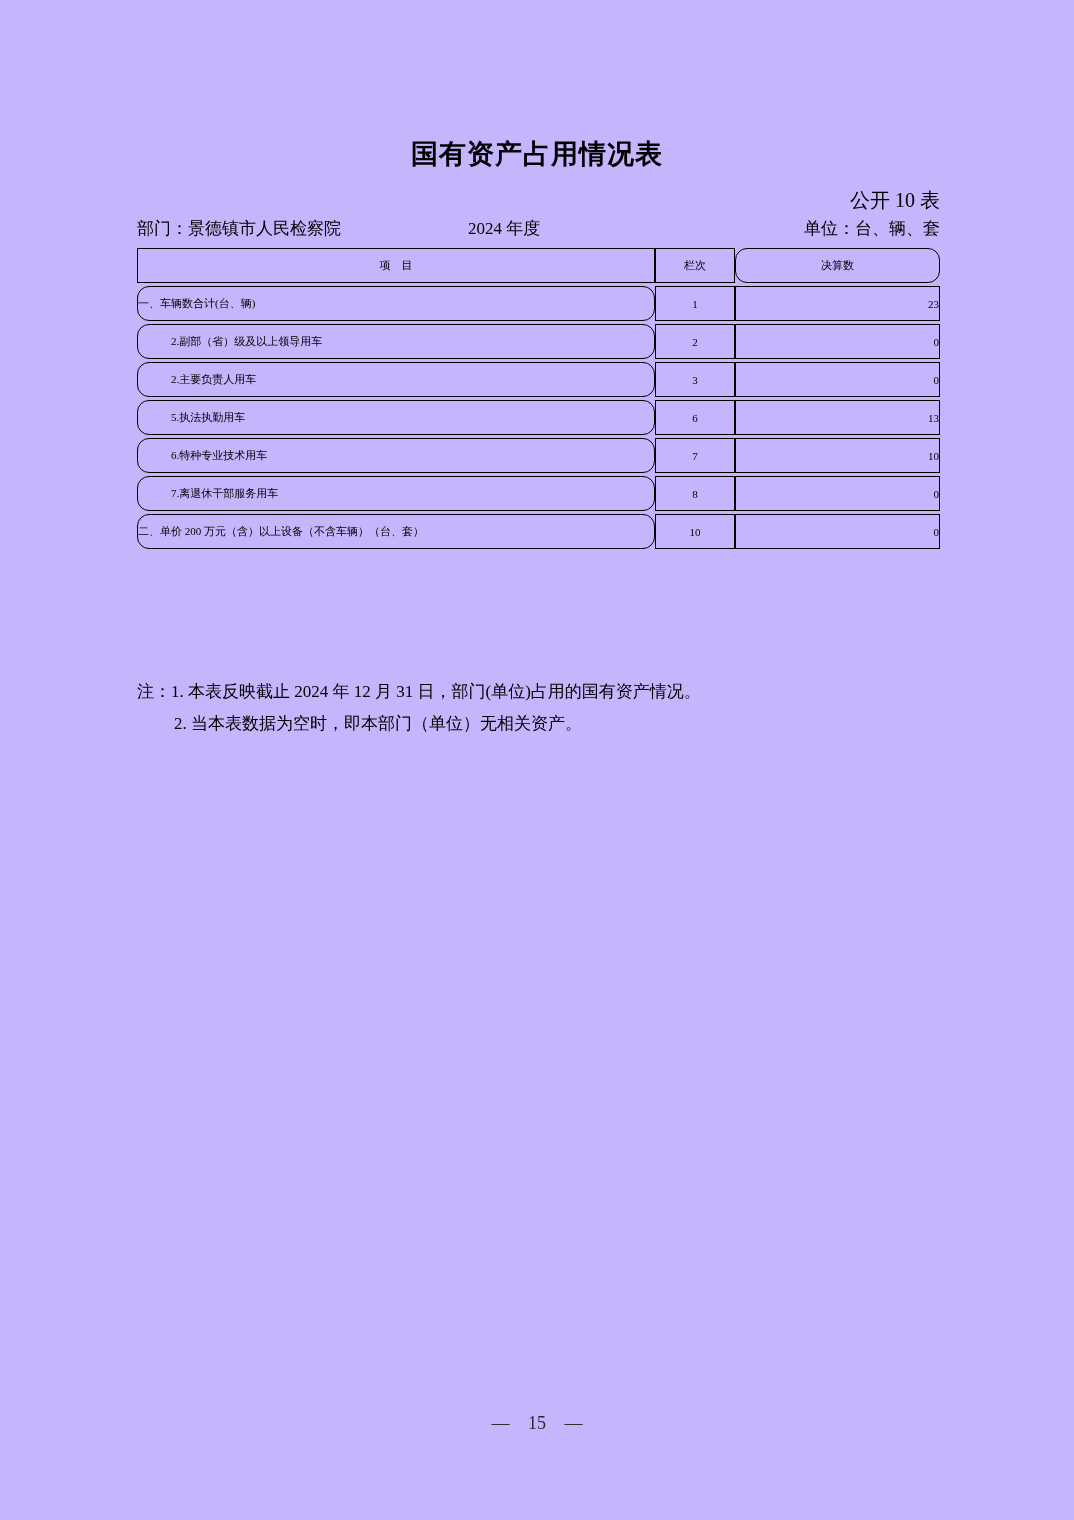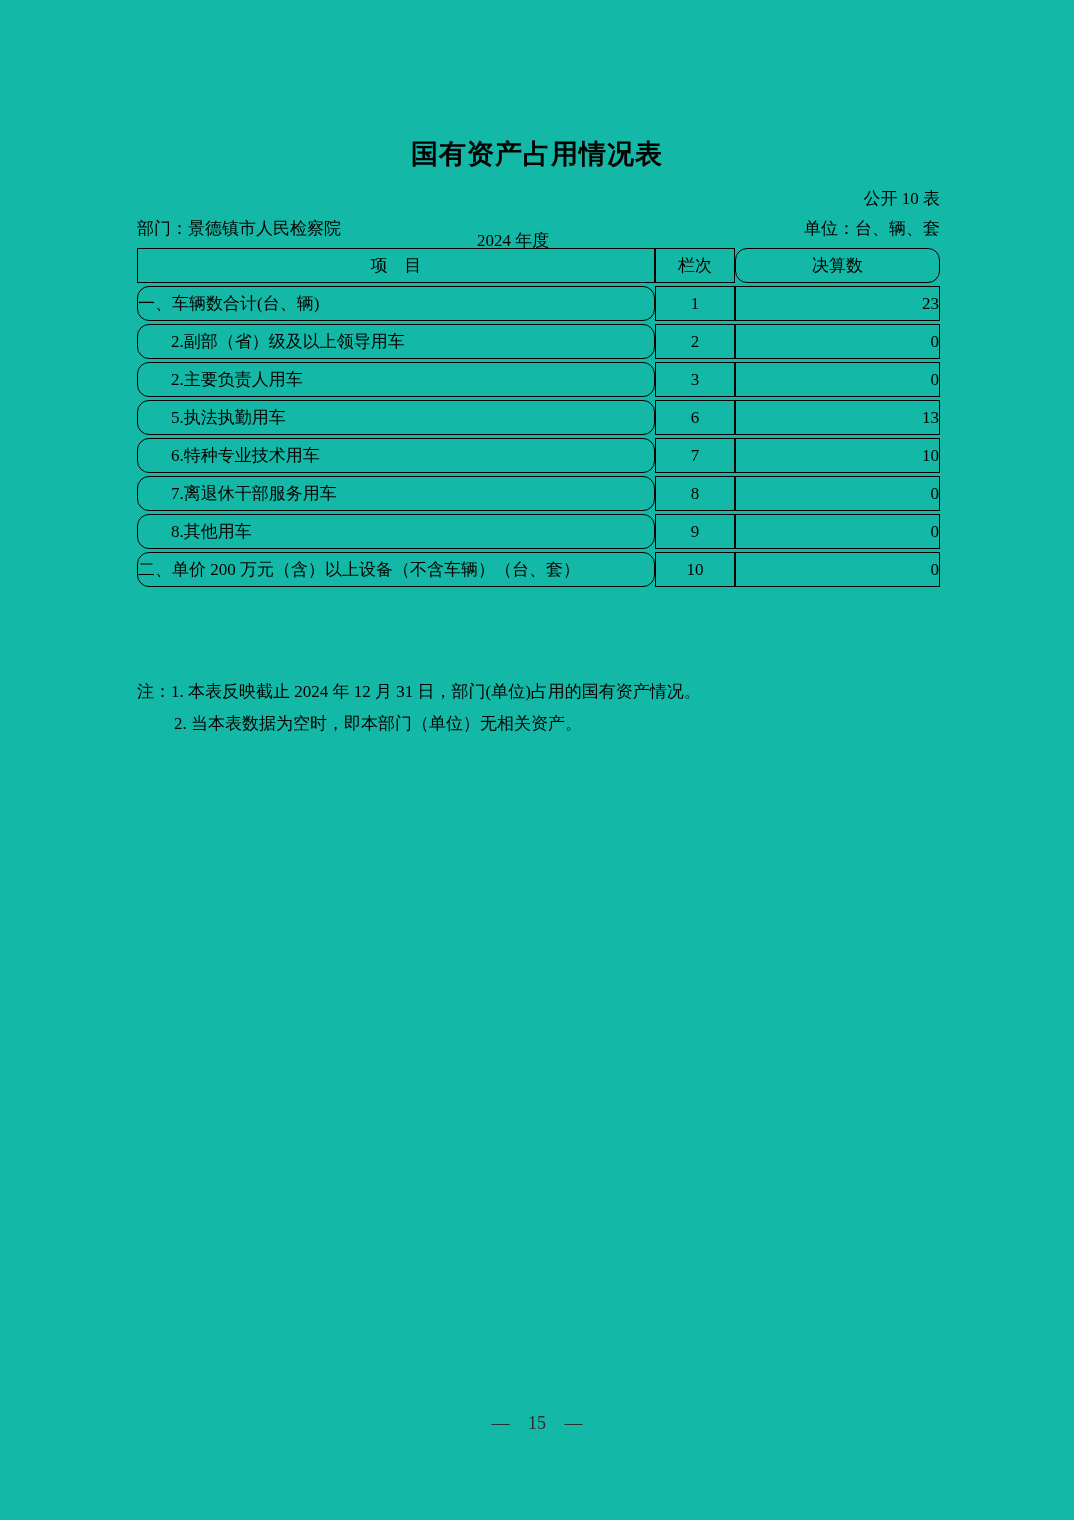--- a/index.html
+++ b/index.html
@@ -4,21 +4,21 @@
 <style>
   html, body {
     margin: 0;
     padding: 0;
     background: #ffffff;
   }
   .page {
     position: relative;
     width: 1074px;
     height: 1520px;
-    background: #14b8a6;
+    background: #c4b5fd;
     color: #000000;
     font-family: "Liberation Serif", "DejaVu Serif", serif;
     overflow: hidden;
   }
   .content {
     position: absolute;
     left: 137px;
     top: 0;
     width: 803px;
   }
@@ -32,43 +32,43 @@
     font-weight: bold;
     font-size: 27px;
     letter-spacing: 1px;
   }
   .public-label {
     position: absolute;
     left: 0;
     top: 187px;
     width: 100%;
     text-align: right;
-    font-size: 17px;
+    font-size: 20px;
   }
   .meta-row {
     position: absolute;
     left: 0;
     top: 217px;
     width: 100%;
     height: 26px;
     font-size: 17px;
   }
   .meta-dept { position: absolute; left: 0; top: 0; }
-  .meta-year { position: absolute; left: 340px; top: 0; margin-top: 12px; }
+  .meta-year { position: absolute; left: 331px; top: 0; }
   .meta-unit { position: absolute; right: 0; top: 0; }
 
   table.asset-table {
     position: absolute;
     left: 0;
     top: 245px;
     width: 803px;
     border-collapse: separate;
     border-spacing: 0 3px;
     table-layout: fixed;
-    font-size: 17px;
+    font-size: 11px;
   }
   table.asset-table th,
   table.asset-table td {
     border: 1px solid #000000;
     height: 33px;
     padding: 0;
     font-weight: normal;
     overflow: hidden;
     white-space: nowrap;
   }
@@ -154,25 +154,20 @@
             <td class="item indent">6.特种专业技术用车</td>
             <td class="line">7</td>
             <td class="value">10</td>
           </tr>
           <tr>
             <td class="item indent">7.离退休干部服务用车</td>
             <td class="line">8</td>
             <td class="value">0</td>
           </tr>
           <tr>
-            <td class="item indent">8.其他用车</td>
-            <td class="line">9</td>
-            <td class="value">0</td>
-          </tr>
-          <tr>
             <td class="item">二、单价 200 万元（含）以上设备（不含车辆）（台、套）</td>
             <td class="line">10</td>
             <td class="value">0</td>
           </tr>
         </tbody>
     </table>
 
     <div class="notes">
       <div class="note-1">注：1. 本表反映截止 2024 年 12 月 31 日，部门(单位)占用的国有资产情况。</div>
       <div class="note-2">2. 当本表数据为空时，即本部门（单位）无相关资产。</div>

